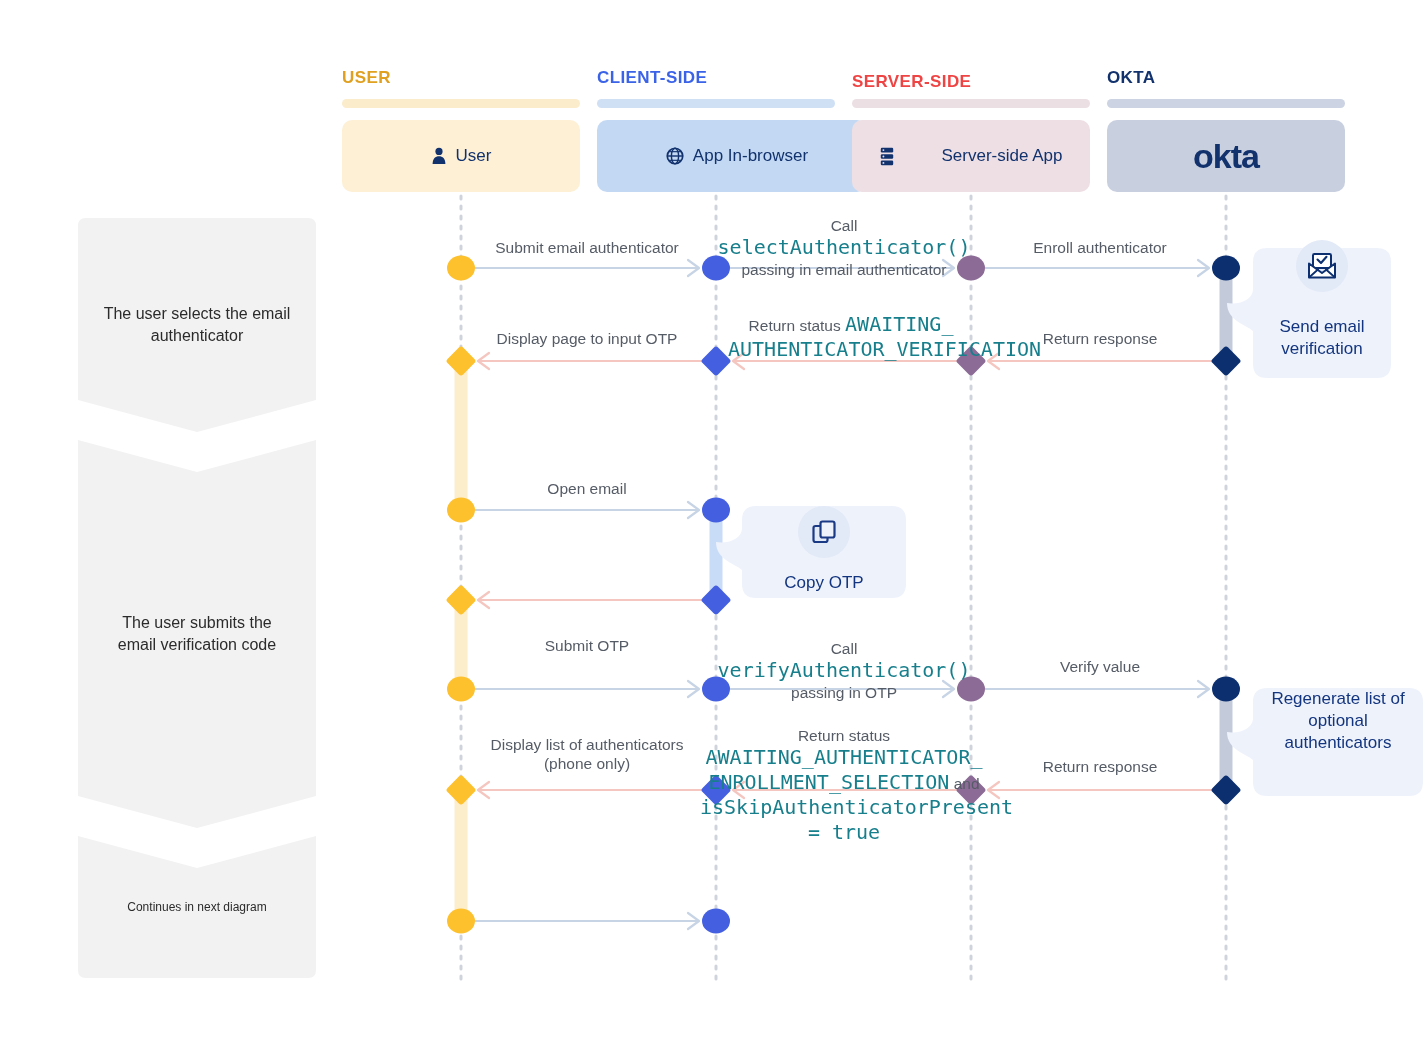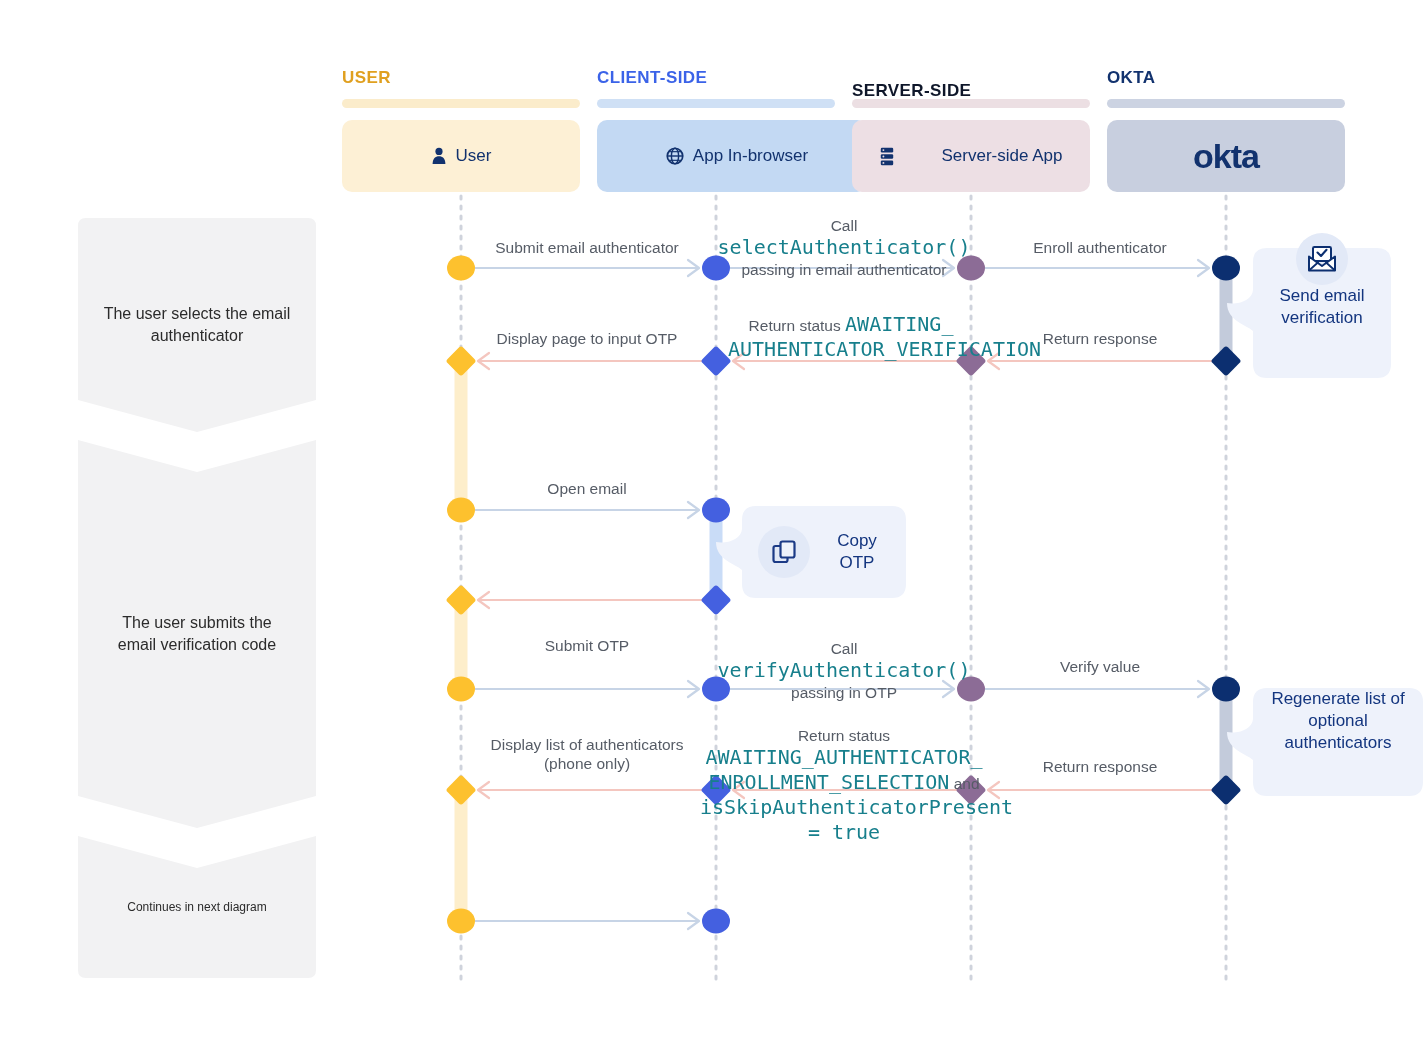--- a/index.html
+++ b/index.html
@@ -190,21 +190,21 @@
           <svg width="18" height="18" viewBox="0 0 20 20">
             <circle cx="10" cy="10" r="8.6" fill="none" stroke="#12326e" stroke-width="1.9"></circle>
             <ellipse cx="10" cy="10" rx="4" ry="8.6" fill="none" stroke="#12326e" stroke-width="1.6"></ellipse>
             <line x1="1.6" y1="10" x2="18.4" y2="10" stroke="#12326e" stroke-width="1.6"></line>
             <line x1="3" y1="5.2" x2="17" y2="5.2" stroke="#12326e" stroke-width="1.3"></line>
             <line x1="3" y1="14.8" x2="17" y2="14.8" stroke="#12326e" stroke-width="1.3"></line>
           </svg>
         </span>
         <span class="actor-label">App In-browser</span>
       </div>
-      <div class="col-title" style="left: 852px; top: 81px; color: #0f172a;">SERVER-SIDE</div>
+      <div class="col-title" style="left: 852px; top: 72px; color: #ef4444;">SERVER-SIDE</div>
       <div class="col-underbar" style="left: 852px; top: 99px; width: 238px; background: rgb(236, 223, 227);"></div>
       <div class="actor-box" style="left: 852px; top: 120px; width: 238px; background: rgb(237, 223, 228); gap: 48px;">
         <span style="display: flex;">
           <svg width="14" height="19" viewBox="0 0 14 19">
             <rect x="0.8" y="0.8" width="12.4" height="4.6" rx="1.2" fill="#12326e"></rect>
             <rect x="0.8" y="7.2" width="12.4" height="4.6" rx="1.2" fill="#12326e"></rect>
             <rect x="0.8" y="13.6" width="12.4" height="4.6" rx="1.2" fill="#12326e"></rect>
             <circle cx="3.4" cy="3.1" r="0.95" fill="#eddfe4"></circle>
             <circle cx="3.4" cy="9.5" r="0.95" fill="#eddfe4"></circle>
             <circle cx="3.4" cy="15.9" r="0.95" fill="#eddfe4"></circle>
@@ -235,32 +235,32 @@
       <div class="msg" style="left: 473px; top: 479px; width: 228px;">Open email</div>
       <div class="msg" style="left: 473px; top: 636px; width: 228px;">Submit OTP</div>
       <div class="msg" style="left: 715px; top: 639px; width: 258px;">Call <span class="code">verifyAuthenticator()</span><br>passing in OTP</div>
       <div class="msg" style="left: 985px; top: 657px; width: 230px;">Verify value</div>
       <div class="msg" style="left: 473px; top: 735px; width: 228px;">Display list of authenticators (phone only)</div>
       <div class="msg" style="left: 700px; top: 726px; width: 288px;">Return status <span class="code">AWAITING_AUTHENTICATOR_<br>ENROLLMENT_SELECTION</span> and<br><span class="code">isSkipAuthenticatorPresent = true</span></div>
       <div class="msg" style="left: 985px; top: 757px; width: 230px;">Return response</div>
     </div>
 
   <div id="callouts">
-      <div style="position: absolute; left: 1253px; top: 233px; width: 138px; height: 130px; display: flex; box-sizing: border-box; align-items: center; justify-content: center; flex-direction: column; gap: 0; padding: 0px 12px;">
+      <div style="position: absolute; left: 1253px; top: 240px; width: 138px; height: 130px; display: flex; box-sizing: border-box; align-items: center; justify-content: center; flex-direction: column; gap: 24px; padding: 0px 12px;">
         <div class="callout-icon-wrap">
           <svg width="30" height="28" viewBox="0 0 30 28">
       <rect x="6" y="2" width="18" height="14" rx="1.4" fill="#fff" stroke="#0c2f70" stroke-width="2"></rect>
       <path d="M10.5 7.5 L14 11 L19.5 4.8" fill="none" stroke="#0c2f70" stroke-width="2.1" stroke-linecap="round" stroke-linejoin="round"></path>
       <path d="M2 11.5 L15 21 L28 11.5 L28 25.5 L2 25.5 Z" fill="#fff" stroke="#0c2f70" stroke-width="2" stroke-linejoin="round"></path>
       <path d="M2 25.5 L11.5 17 M28 25.5 L18.5 17" fill="none" stroke="#0c2f70" stroke-width="1.8"></path>
     </svg>
         </div>
         <div class="callout-text">Send email verification</div>
       </div>
-      <div style="position: absolute; left: 742px; top: 506px; width: 164px; height: 92px; display: flex; box-sizing: border-box; align-items: center; justify-content: center; flex-direction: row; gap: 14px; padding: 0px 16px;">
+      <div style="position: absolute; left: 742px; top: 506px; width: 164px; height: 92px; display: flex; box-sizing: border-box; align-items: center; justify-content: center; flex-direction: column; gap: 14px; padding: 0px 16px;">
         <div class="callout-icon-wrap">
           <svg width="26" height="26" viewBox="0 0 26 26">
       <rect x="2.5" y="7" width="14" height="16" rx="2" fill="none" stroke="#1b3a86" stroke-width="2.2"></rect>
       <rect x="9.5" y="2.5" width="14" height="16" rx="2" fill="#eef2fb" stroke="#1b3a86" stroke-width="2.2"></rect>
     </svg>
         </div>
         <div class="callout-text">Copy OTP</div>
       </div>
       <div style="position: absolute; left: 1253px; top: 688px; width: 170px; height: 108px; display: flex; box-sizing: border-box; align-items: center; justify-content: center; flex-direction: column; gap: 8px; padding: 0px 12px;">
         <div class="callout-text">Regenerate list of optional authenticators</div>

